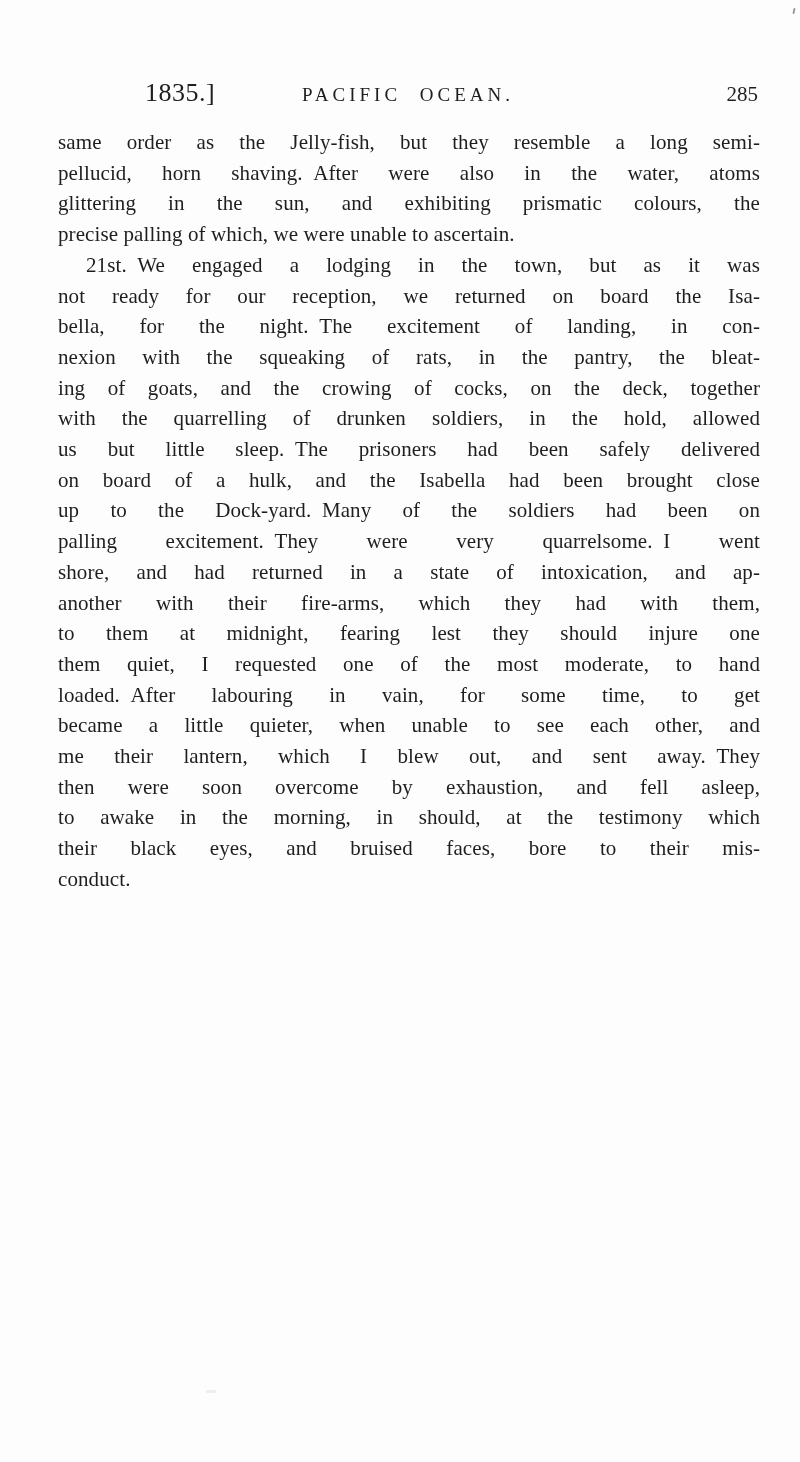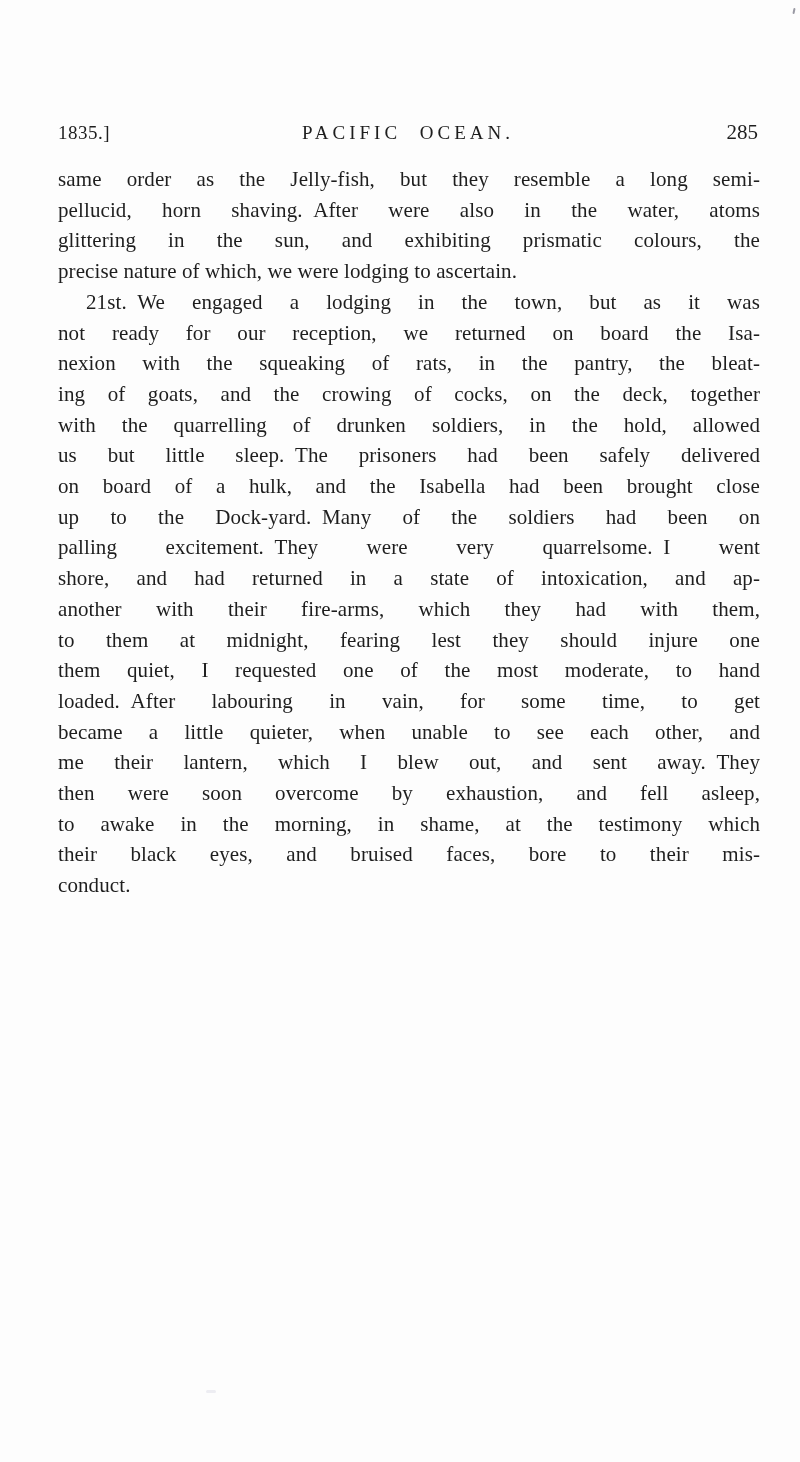--- a/index.html
+++ b/index.html
@@ -18,24 +18,23 @@
   }
   .running-header {
     display: flex;
     align-items: baseline;
     padding: 78px 40px 0 58px;
     width: 702px;
     box-sizing: content-box;
   }
   .header-left {
     flex: 1;
-    font-size: 19px;
+    font-size: 26px;
     letter-spacing: 0.5px;
-    text-align: left;
-    margin-top: 44px;
+    text-align: center;
   }
   .header-center {
     flex: 0 0 auto;
     font-size: 19px;
     letter-spacing: 4px;
     word-spacing: 10px;
     text-align: center;
   }
   .header-right {
     flex: 1;
@@ -91,41 +90,42 @@
     <div class="header-left">1835.]</div>
     <div class="header-center">PACIFIC OCEAN.</div>
     <div class="header-right">285</div>
   </div>
 
   <div class="body-text">
       <div>
         <div class="text-line">same order as the Jelly-fish, but they resemble a long semi-</div>
         <div class="text-line">pellucid, horn shaving. After were also in the water, atoms</div>
         <div class="text-line">glittering in the sun, and exhibiting prismatic colours, the</div>
-        <div class="text-line para-end">precise nature of which, we were lodging to ascertain.</div>
+        <div class="text-line para-end">precise palling of which, we were unable to ascertain.</div>
       </div>
       <div>
         <div class="text-line indented">21st. We engaged a lodging in the town, but as it was</div>
         <div class="text-line">not ready for our reception, we returned on board the Isa-</div>
+        <div class="text-line">bella, for the night. The excitement of landing, in con-</div>
         <div class="text-line">nexion with the squeaking of rats, in the pantry, the bleat-</div>
         <div class="text-line">ing of goats, and the crowing of cocks, on the deck, together</div>
         <div class="text-line">with the quarrelling of drunken soldiers, in the hold, allowed</div>
         <div class="text-line">us but little sleep. The prisoners had been safely delivered</div>
         <div class="text-line">on board of a hulk, and the Isabella had been brought close</div>
         <div class="text-line">up to the Dock-yard. Many of the soldiers had been on</div>
         <div class="text-line">palling excitement. They were very quarrelsome. I went</div>
         <div class="text-line">shore, and had returned in a state of intoxication, and ap-</div>
         <div class="text-line">another with their fire-arms, which they had with them,</div>
         <div class="text-line">to them at midnight, fearing lest they should injure one</div>
         <div class="text-line">them quiet, I requested one of the most moderate, to hand</div>
         <div class="text-line">loaded. After labouring in vain, for some time, to get</div>
         <div class="text-line">became a little quieter, when unable to see each other, and</div>
         <div class="text-line">me their lantern, which I blew out, and sent away. They</div>
         <div class="text-line">then were soon overcome by exhaustion, and fell asleep,</div>
-        <div class="text-line">to awake in the morning, in shame, at the testimony which</div>
+        <div class="text-line">to awake in the morning, in should, at the testimony which</div>
         <div class="text-line">their black eyes, and bruised faces, bore to their mis-</div>
         <div class="text-line para-end">conduct.</div>
       </div>
     </div>
 
   <div class="speck-top-right"></div>
   <div class="speck-bottom"></div>
 
 </div>
 

